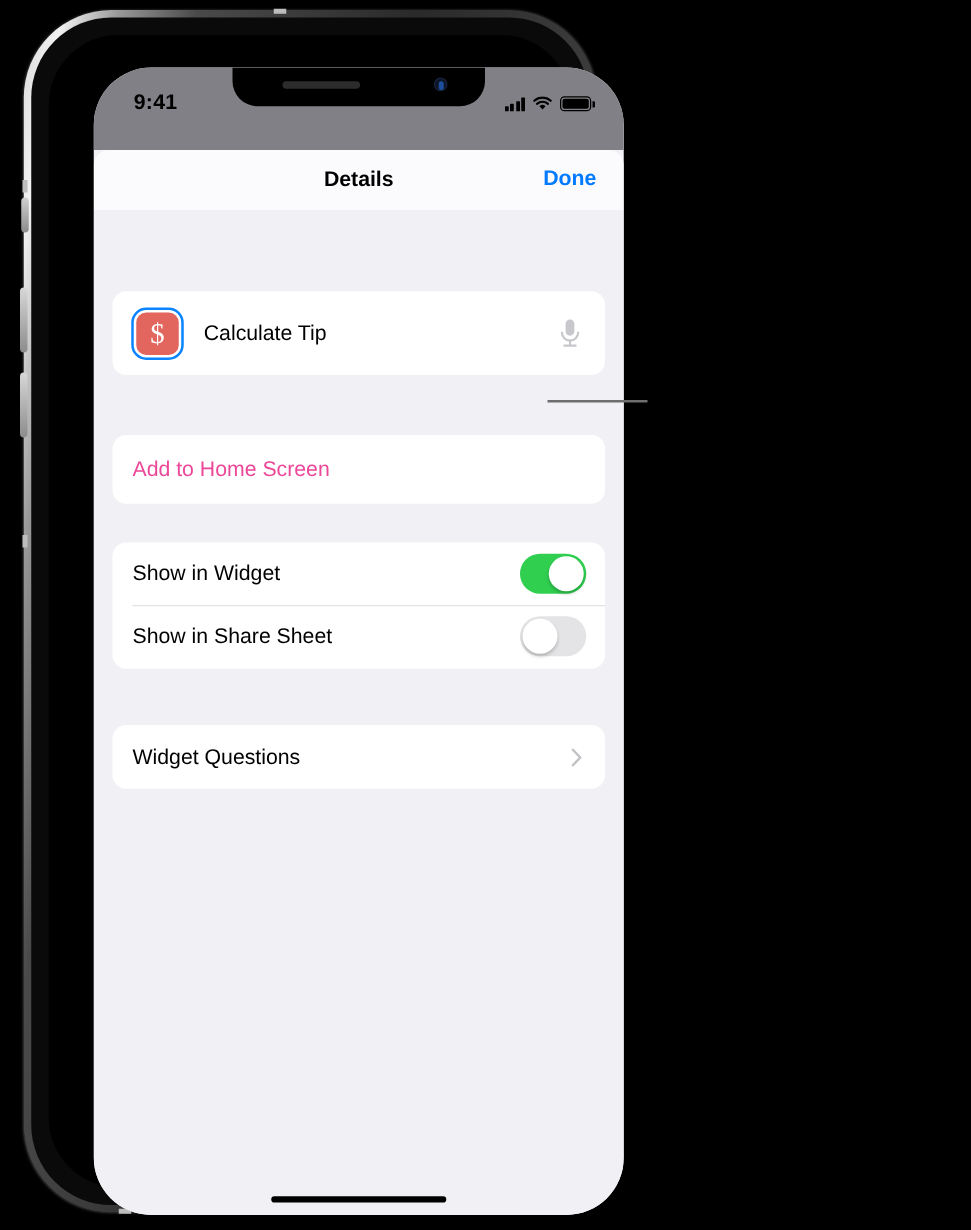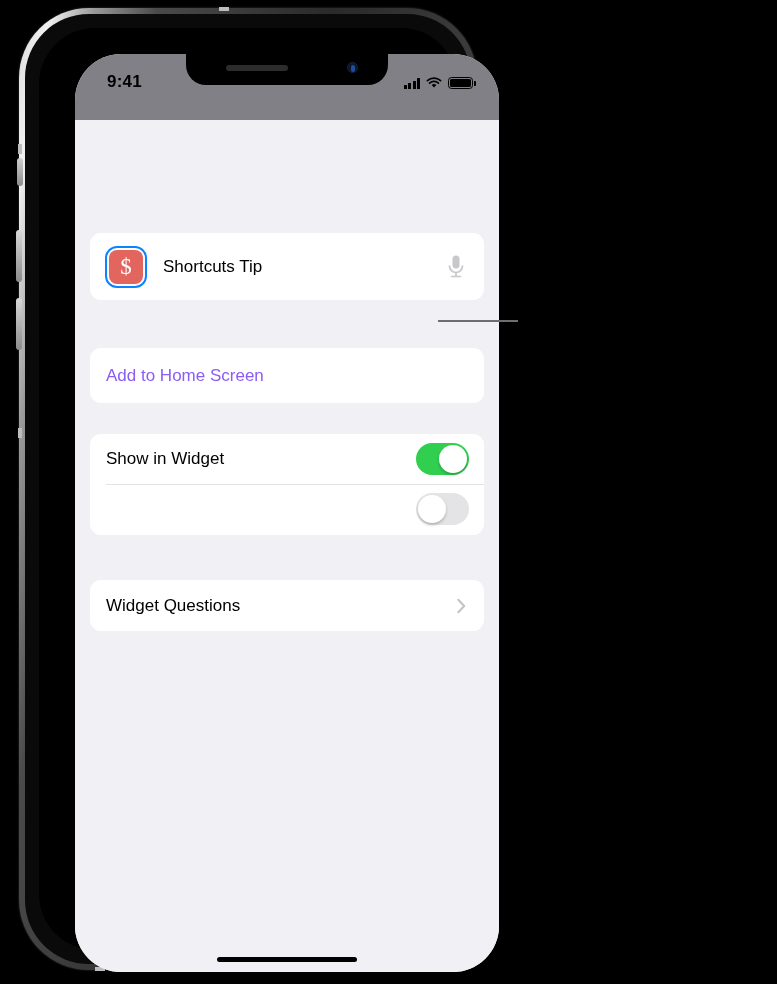--- a/index.html
+++ b/index.html
@@ -305,21 +305,21 @@
   
   .row {
     position: relative;
     height: 50px;
     display: flex;
     align-items: center;
     padding: 0 16px;
     box-sizing: border-box;
   }
   .row-label { font-size: 17px; color: #000000; }
-  .row-label.link { color: #8b5cf6; }
+  .row-label.link { color: #ec4899; }
   .row-sep {
     position: absolute;
     left: 16px;
     right: 0;
     top: 50px;
     height: 1px;
     background: #e3e3e6;
   }
   .chevron {
     position: absolute;
@@ -417,32 +417,36 @@
                   <i></i>
                 </div>
             </div>
 
             <div class="notch">
               <div class="speaker"></div>
               <div class="camera"></div>
             </div>
           </div>
 
+          <div class="navbar">
+            <div class="nav-title">Details</div>
+            <div class="nav-done">Done</div>
+          </div>
 
           <div class="content">
 
             <div class="card card-shortcut">
               <div class="shortcut-row">
                 <div class="icon-wrap">
                   <div class="icon-ring"></div>
                   <div class="icon-sq">
                     <span>$</span>
                   </div>
                 </div>
-                <div class="shortcut-name">Shortcuts Tip</div>
+                <div class="shortcut-name">Calculate Tip</div>
                 <svg class="mic-ico" viewBox="0 0 20 26">
                   <rect x="6.5" y="1.5" width="7" height="13" rx="3.5" fill="#c7c7cc"></rect>
                   <path d="M3.5 12 a6.5 6.5 0 0 0 13 0" stroke="#c7c7cc" stroke-width="1.7" fill="none" stroke-linecap="round"></path>
                   <line x1="10" y1="18.5" x2="10" y2="22" stroke="#c7c7cc" stroke-width="1.7" stroke-linecap="round"></line>
                   <line x1="5.5" y1="22.5" x2="14.5" y2="22.5" stroke="#c7c7cc" stroke-width="1.7" stroke-linecap="round"></line>
                 </svg>
               </div>
             </div>
 
             <div class="card card-addhome">
@@ -453,20 +457,21 @@
 
             <div class="card card-toggles">
               <div class="row">
                 <span class="row-label">Show in Widget</span>
                 <div class="toggle on">
                   <div class="knob"></div>
                 </div>
                 <div class="row-sep"></div>
               </div>
               <div class="row">
+                <span class="row-label">Show in Share Sheet</span>
                 <div class="toggle off">
                   <div class="knob"></div>
                 </div>
               </div>
             </div>
 
             <div class="card card-import">
               <div class="row" style="height:51px;">
                 <span class="row-label">Widget Questions</span>
                 <svg class="chevron" viewBox="0 0 9 15">

